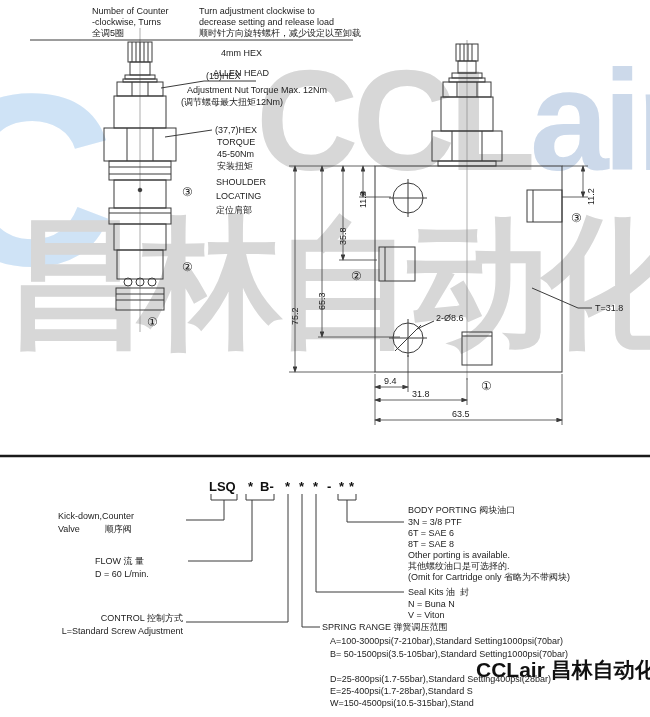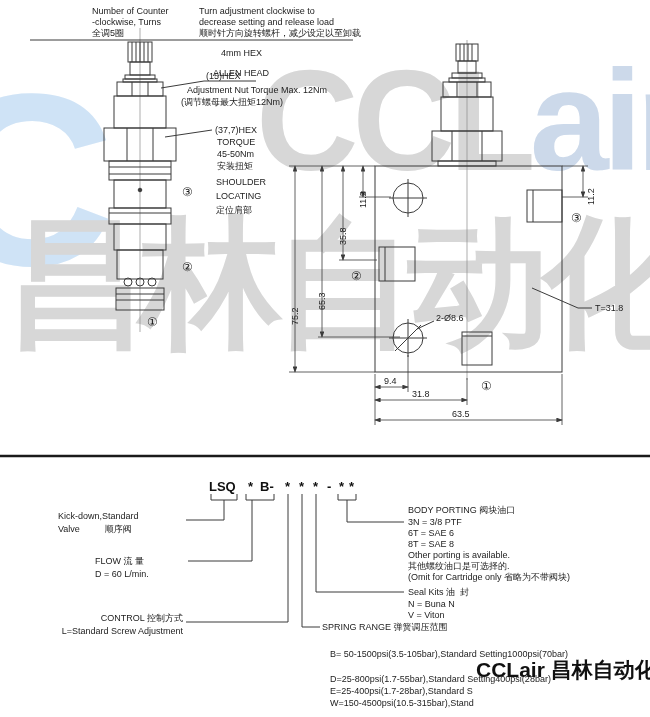--- a/index.html
+++ b/index.html
@@ -204,21 +204,21 @@
   <span class="code" style="left:209px">LSQ</span>
   <span class="code" style="left:248px">*</span>
   <span class="code" style="left:260px">B-</span>
   <span class="code" style="left:285px">*</span>
   <span class="code" style="left:299px">*</span>
   <span class="code" style="left:313px">*</span>
   <span class="code" style="left:327px">-</span>
   <span class="code" style="left:339px">*</span>
   <span class="code" style="left:349px">*</span>
 
-  <div class="t" style="left:58px;top:511px">Kick-down,Standard</div>
+  <div class="t" style="left:58px;top:511px">Kick-down,Counter</div>
   <div class="t" style="left:58px;top:524px">Valve          顺序阀</div>
 
   <div class="t" style="left:95px;top:556px">FLOW 流 量</div>
   <div class="t" style="left:95px;top:569px">D = 60 L/min.</div>
 
   <div class="t rt" style="left:20px;top:613px;width:163px">CONTROL 控制方式</div>
   <div class="t rt" style="left:20px;top:626px;width:163px">L=Standard Screw Adjustment</div>
 
   <div class="t" style="left:408px;top:505px">BODY PORTING 阀块油口</div>
   <div class="t" style="left:408px;top:517px">3N = 3/8 PTF</div>
@@ -226,18 +226,19 @@
   <div class="t" style="left:408px;top:539px">8T = SAE 8</div>
   <div class="t" style="left:408px;top:550px">Other porting is available.</div>
   <div class="t" style="left:408px;top:561px">其他螺纹油口是可选择的.</div>
   <div class="t" style="left:408px;top:572px">(Omit for Cartridge only 省略为不带阀块)</div>
 
   <div class="t" style="left:408px;top:587px">Seal Kits 油  封</div>
   <div class="t" style="left:408px;top:599px">N = Buna N</div>
   <div class="t" style="left:408px;top:610px">V = Viton</div>
 
   <div class="t" style="left:322px;top:622px">SPRING RANGE 弹簧调压范围</div>
+  <div class="t" style="left:330px;top:636px">A=100-3000psi(7-210bar),Standard Setting1000psi(70bar)</div>
   <div class="t" style="left:330px;top:649px">B= 50-1500psi(3.5-105bar),Standard Setting1000psi(70bar)</div>
   <div class="t" style="left:330px;top:674px">D=25-800psi(1.7-55bar),Standard Setting400psi(28bar)</div>
   <div class="t" style="left:330px;top:686px">E=25-400psi(1.7-28bar),Standard S</div>
   <div class="t" style="left:330px;top:698px">W=150-4500psi(10.5-315bar),Stand</div>
 
 </div>
 
 </body></html>

